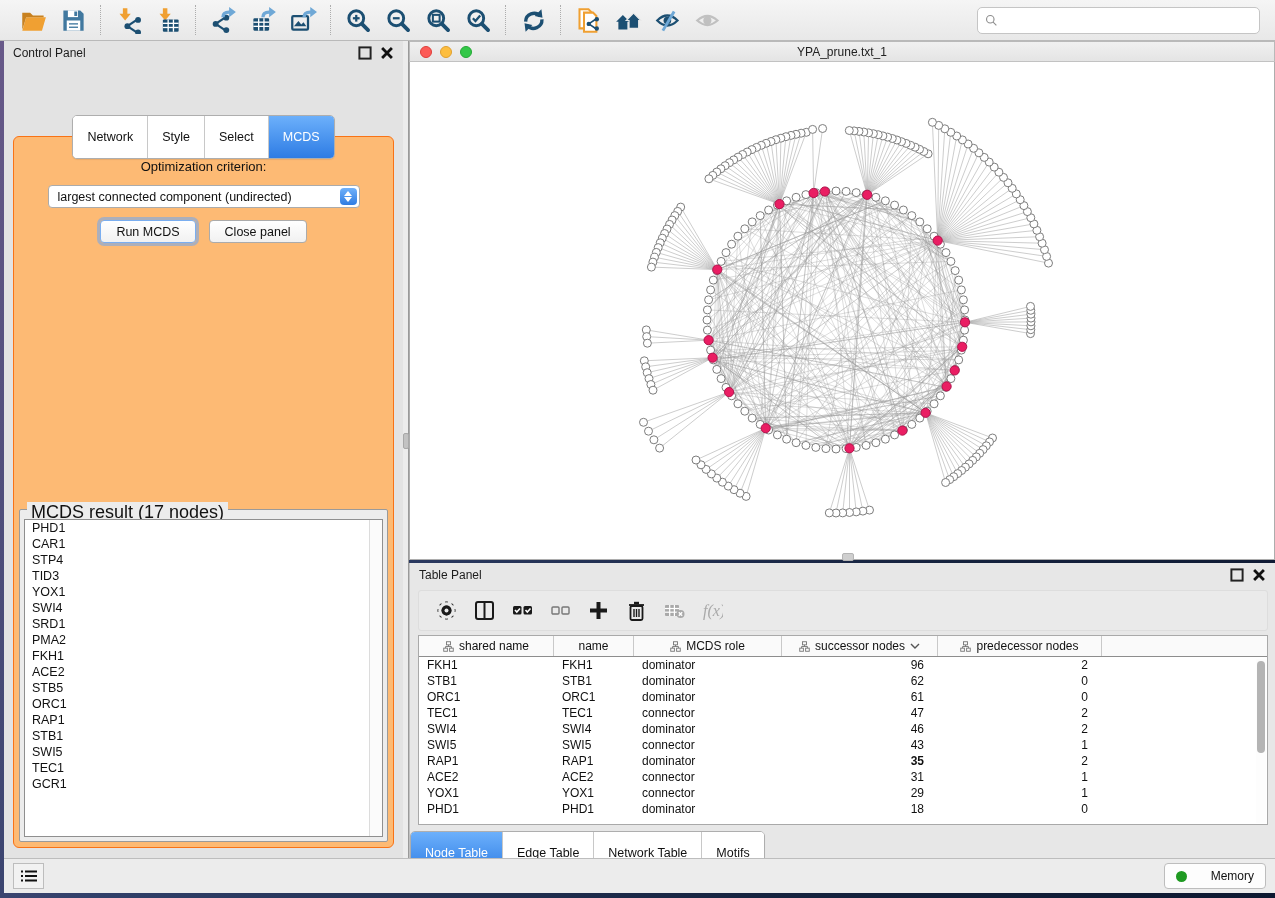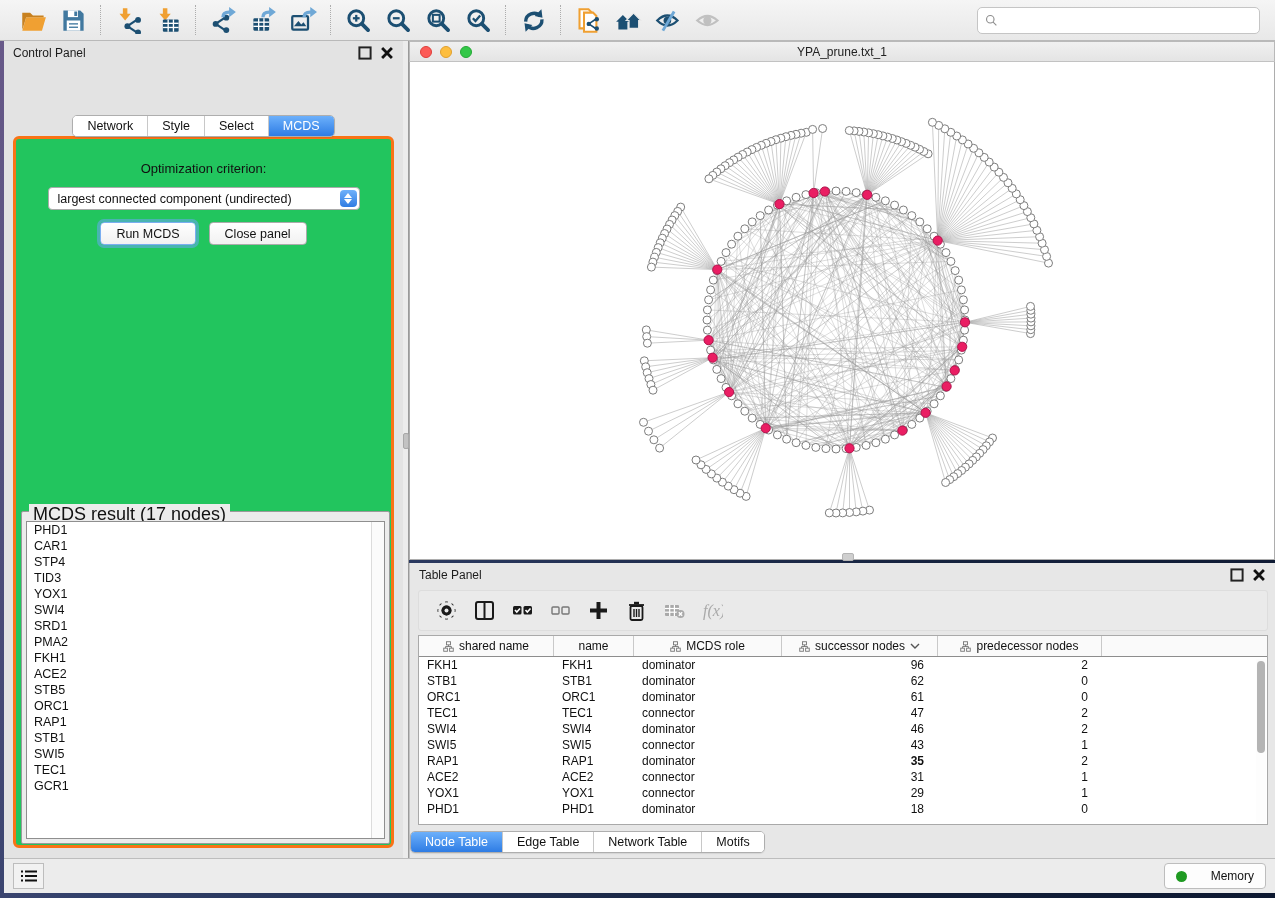--- a/index.html
+++ b/index.html
@@ -31,25 +31,25 @@
     background:#e3e3e3; }
   .panel-titlebar { height:24px; display:flex; align-items:center; padding:0 9px;
     font-size:12px; color:#1c1c1c; }
   .panel-titlebar .sp { flex:1; }
   .win-mini-btn { width:14px; height:14px; display:flex; align-items:center; justify-content:center;
     border:0; background:transparent; margin-left:8px; }
   .cp-tabs-row { position:absolute; left:0; top:74px; width:100%; display:flex; justify-content:center; }
   .seg { display:inline-flex; border:1px solid #aeaeae; border-radius:5px; overflow:hidden;
     background:#fff; box-shadow:0 1px 1px rgba(0,0,0,.08); }
   .seg .seg-btn { border:0; border-left:1px solid #c8c8c8; background:#fff; color:#111;
-    font:12.5px "Liberation Sans",sans-serif; padding:3px 14px; min-width:56px; }
+    font:12.5px "Liberation Sans",sans-serif; padding:14px 14px; min-width:56px; }
   .seg .seg-btn:first-child { border-left:0; }
   .seg .seg-btn.active { background:linear-gradient(#6cb0fb,#2e7ce4); color:#fff; }
   .cp-card { position:absolute; left:9px; top:95px; width:381px; height:712px;
-    background:#22c55e; border:3px solid #f97316; border-radius:6px; }
+    background:#fdba74; border:1px solid #f97316; border-radius:6px; }
   .opt-label { margin-top:22px; text-align:center; font-size:13px; color:#111; }
   .opt-select { position:relative; margin:11px auto 0 auto; width:312px; height:23px;
     background:#fff; border:1px solid #ababab; border-radius:4px;
     display:flex; align-items:center; font-size:12.5px; padding-left:9px; color:#111; }
   .opt-stepper { position:absolute; right:2px; top:2px; width:17px; height:17px; border-radius:4px;
     background:linear-gradient(#70b1fa,#2f7ce2); display:flex; flex-direction:column;
     align-items:center; justify-content:center; gap:1px; }
   .opt-stepper svg { width:8px; height:5px; display:block; }
   .cp-buttons { margin-top:12px; display:flex; justify-content:center; gap:13px; }
   .btn { font:12.5px "Liberation Sans",sans-serif; color:#111; height:23px; padding:0 15px;

